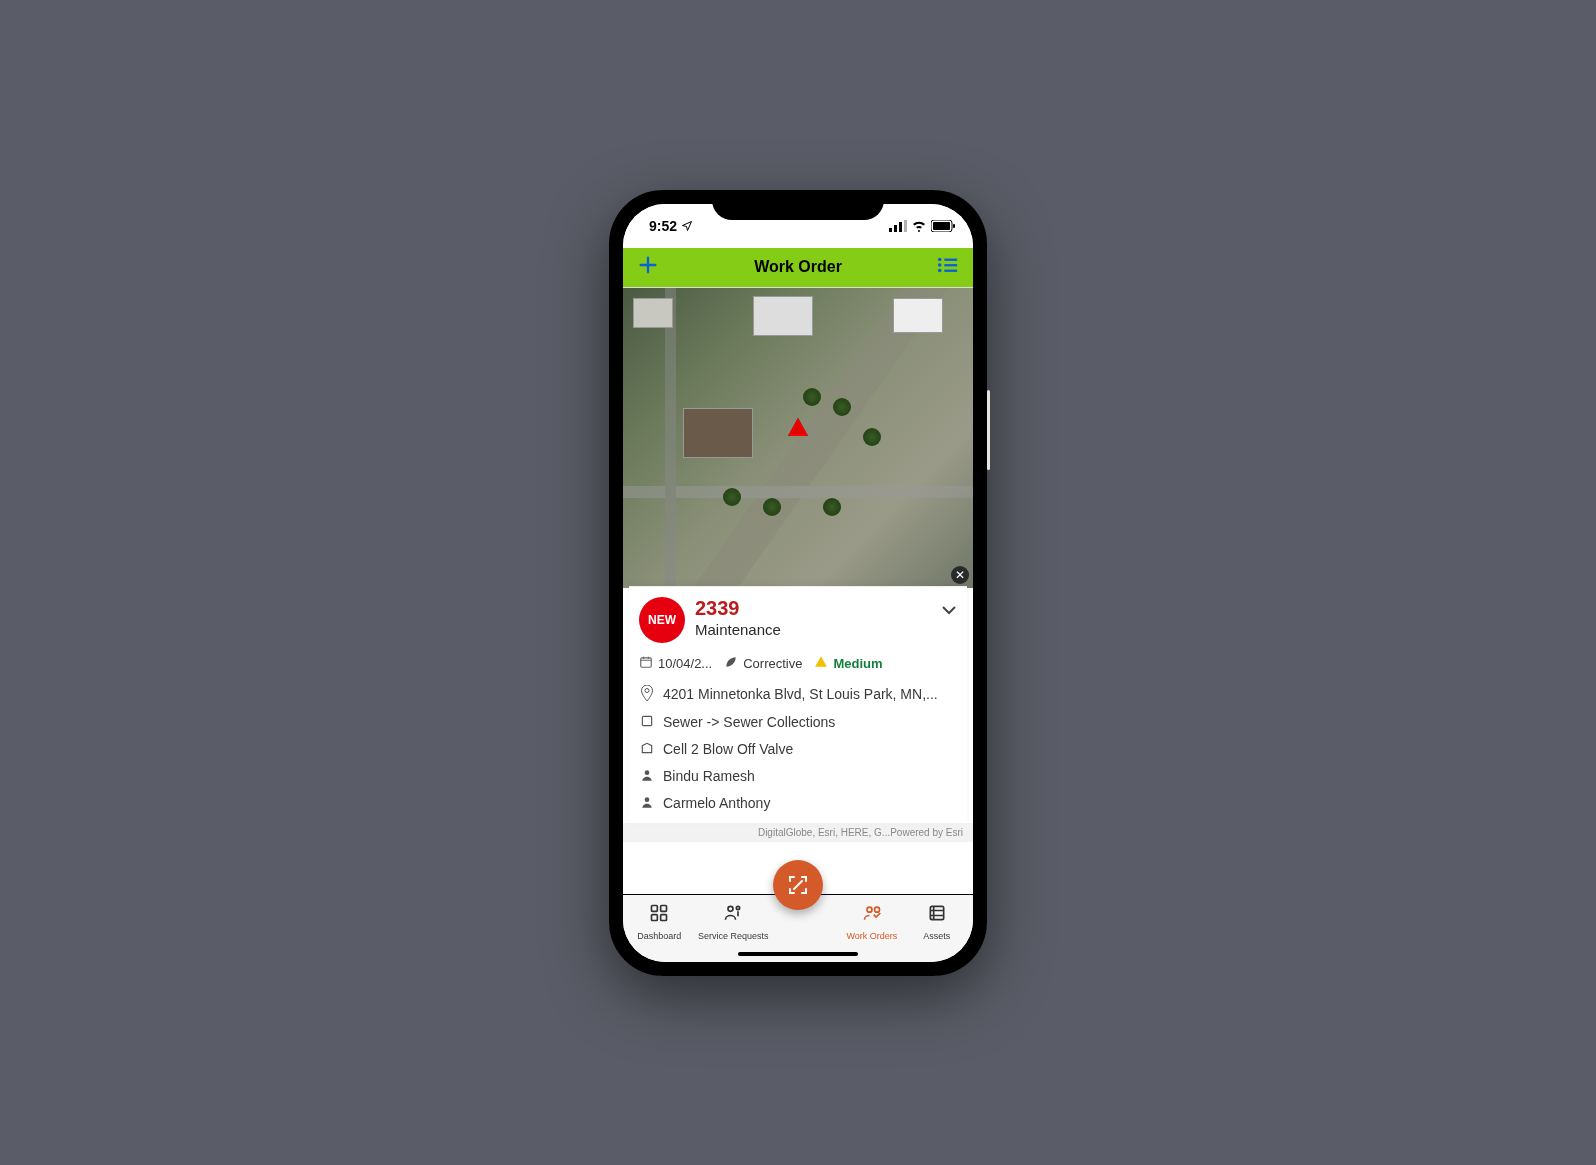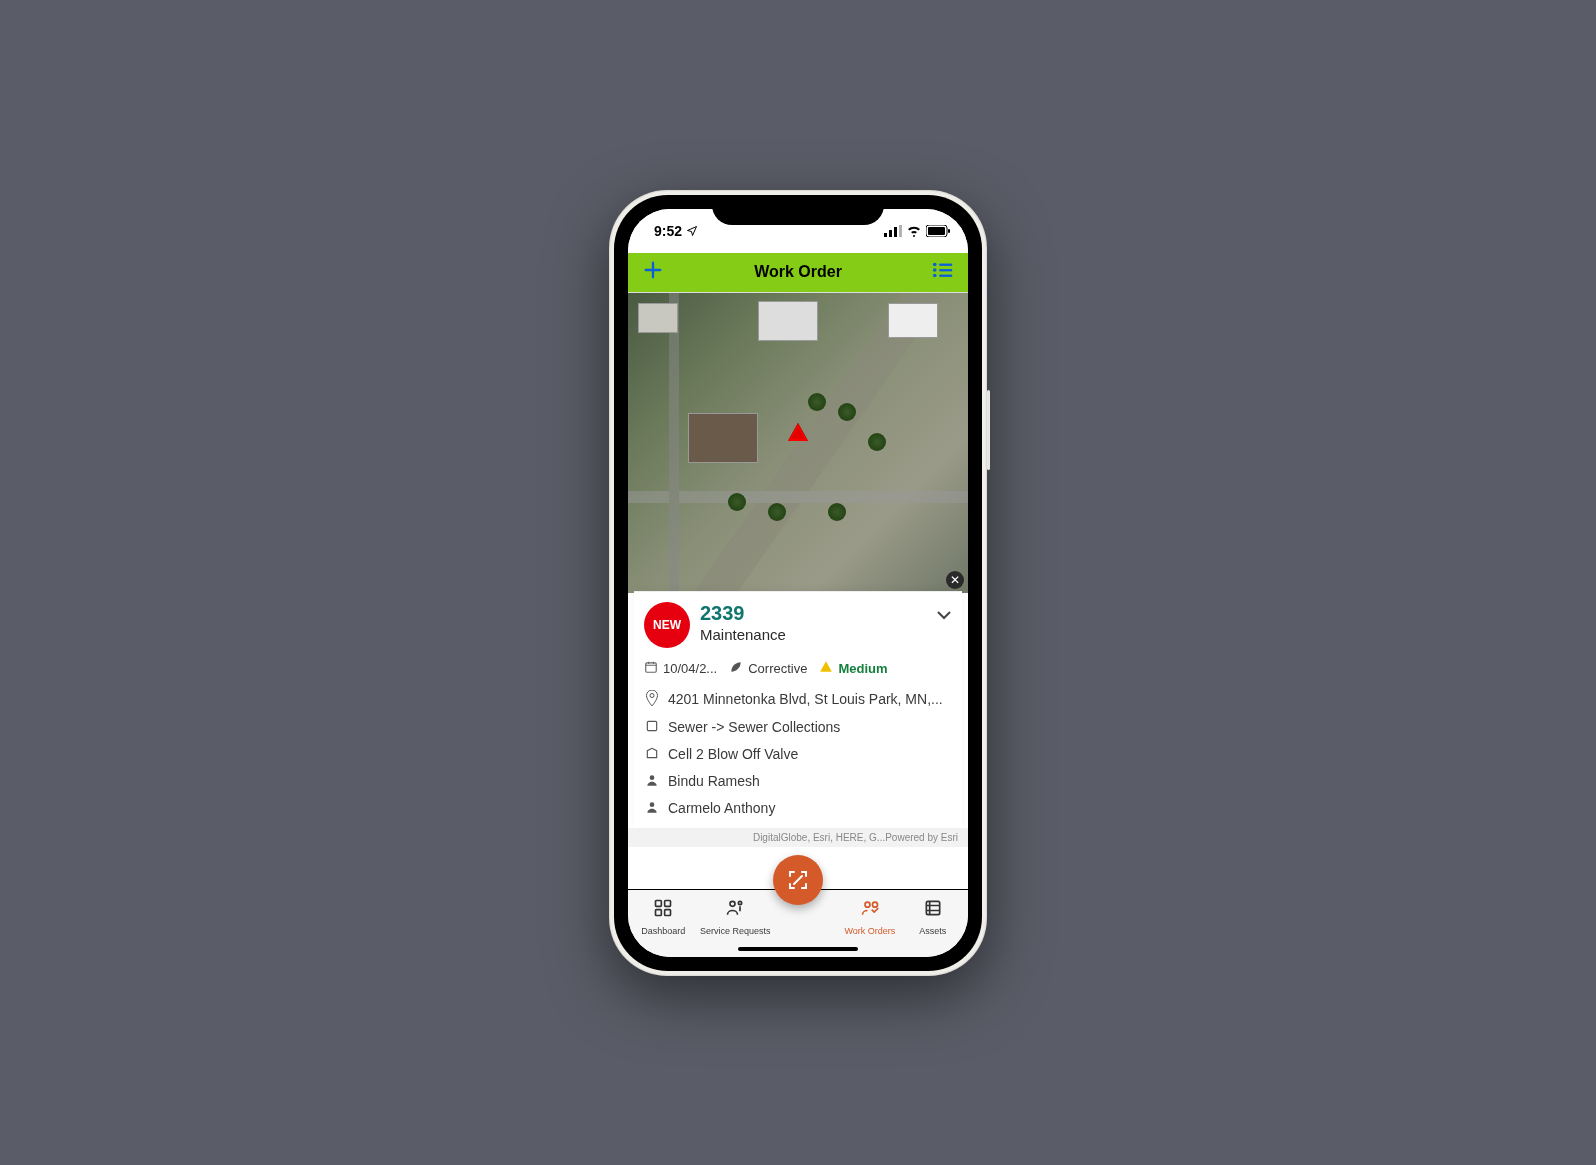--- a/index.html
+++ b/index.html
@@ -11,21 +11,20 @@
     align-items: center;
     justify-content: center;
     font-family: -apple-system, BlinkMacSystemFont, "Segoe UI", sans-serif;
     overflow: hidden;
   }
   .phone-frame {
     width: 378px;
     height: 786px;
     background: #f0eee8;
     border-radius: 58px;
-    padding: 5px;
     box-shadow: 0 20px 60px rgba(0,0,0,0.5), inset 0 0 2px rgba(0,0,0,0.3);
     position: relative;
   }
   .phone-inner {
     width: 100%;
     height: 100%;
     background: #000;
     border-radius: 54px;
     padding: 14px;
     position: relative;
@@ -173,21 +172,21 @@
     border-radius: 50%;
     background: #e6000f;
     color: #fff;
     display: flex;
     align-items: center;
     justify-content: center;
     font-size: 12px;
     font-weight: 700;
     flex-shrink: 0;
   }
-  .card-title { font-size: 20px; font-weight: 700; color: #0f766e; line-height:1.1;}
+  .card-title { font-size: 20px; font-weight: 700; color: #b91c1c; line-height:1.1;}
   .card-sub { font-size: 15px; color: #2a2a2a; margin-top:2px;}
   .chevron { margin-left:auto; color:#444; align-self:flex-start; padding-top:4px;}
   .meta-row {
     display: flex;
     align-items: center;
     gap: 8px;
     font-size: 14px;
     color: #3a3a3a;
     padding: 5px 0;
   }

